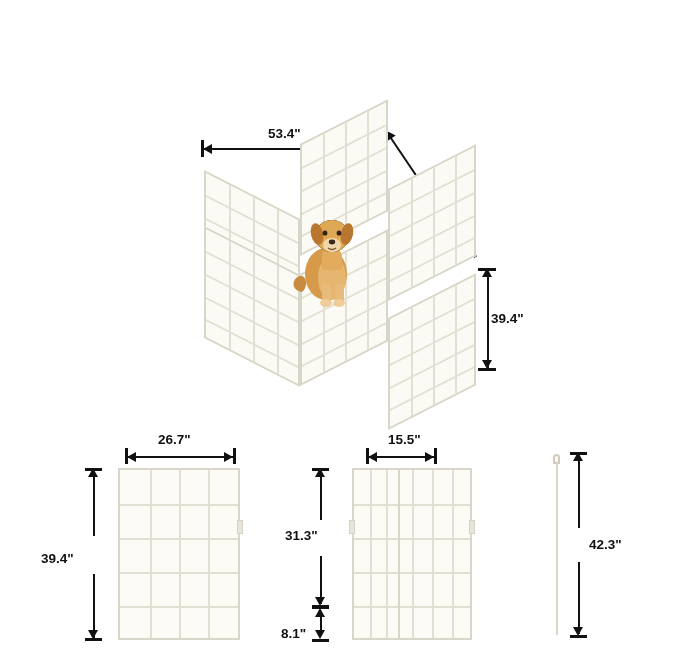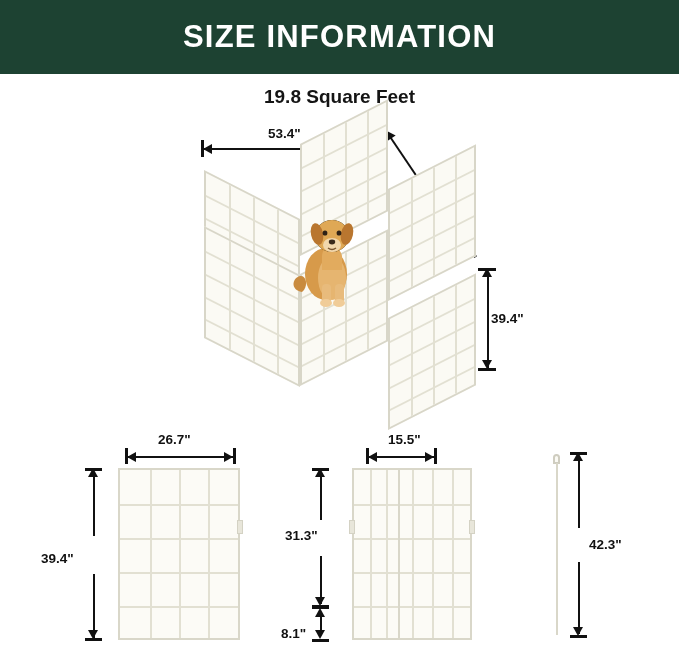--- a/index.html
+++ b/index.html
@@ -115,25 +115,21 @@
   }
 
   
   .dog { position: absolute; }
 </style>
 </head>
 <body>
 
 <div class="page">
 
-  <div class="header">
-    <div class="header-title">SIZE INFORMATION</div>
-  </div>
-
-  <div class="subtitle">19.8 Square Feet</div>
+
 
   <div>
     <div class="dim-label" style="left:268px; top:126px;">53.4"</div>
 
     <div class="line-h" style="left:203px; top:148px; width:178px;"></div>
     <div class="tri tri-left" style="left:203px; top:144px;"></div>
     <div class="tri tri-right" style="left:372px; top:144px;"></div>
 
     <div class="cap-v" style="left:201px; top:140px; height:17px;"></div>
     <div class="cap-v" style="left:381px; top:122px; height:17px;"></div>

